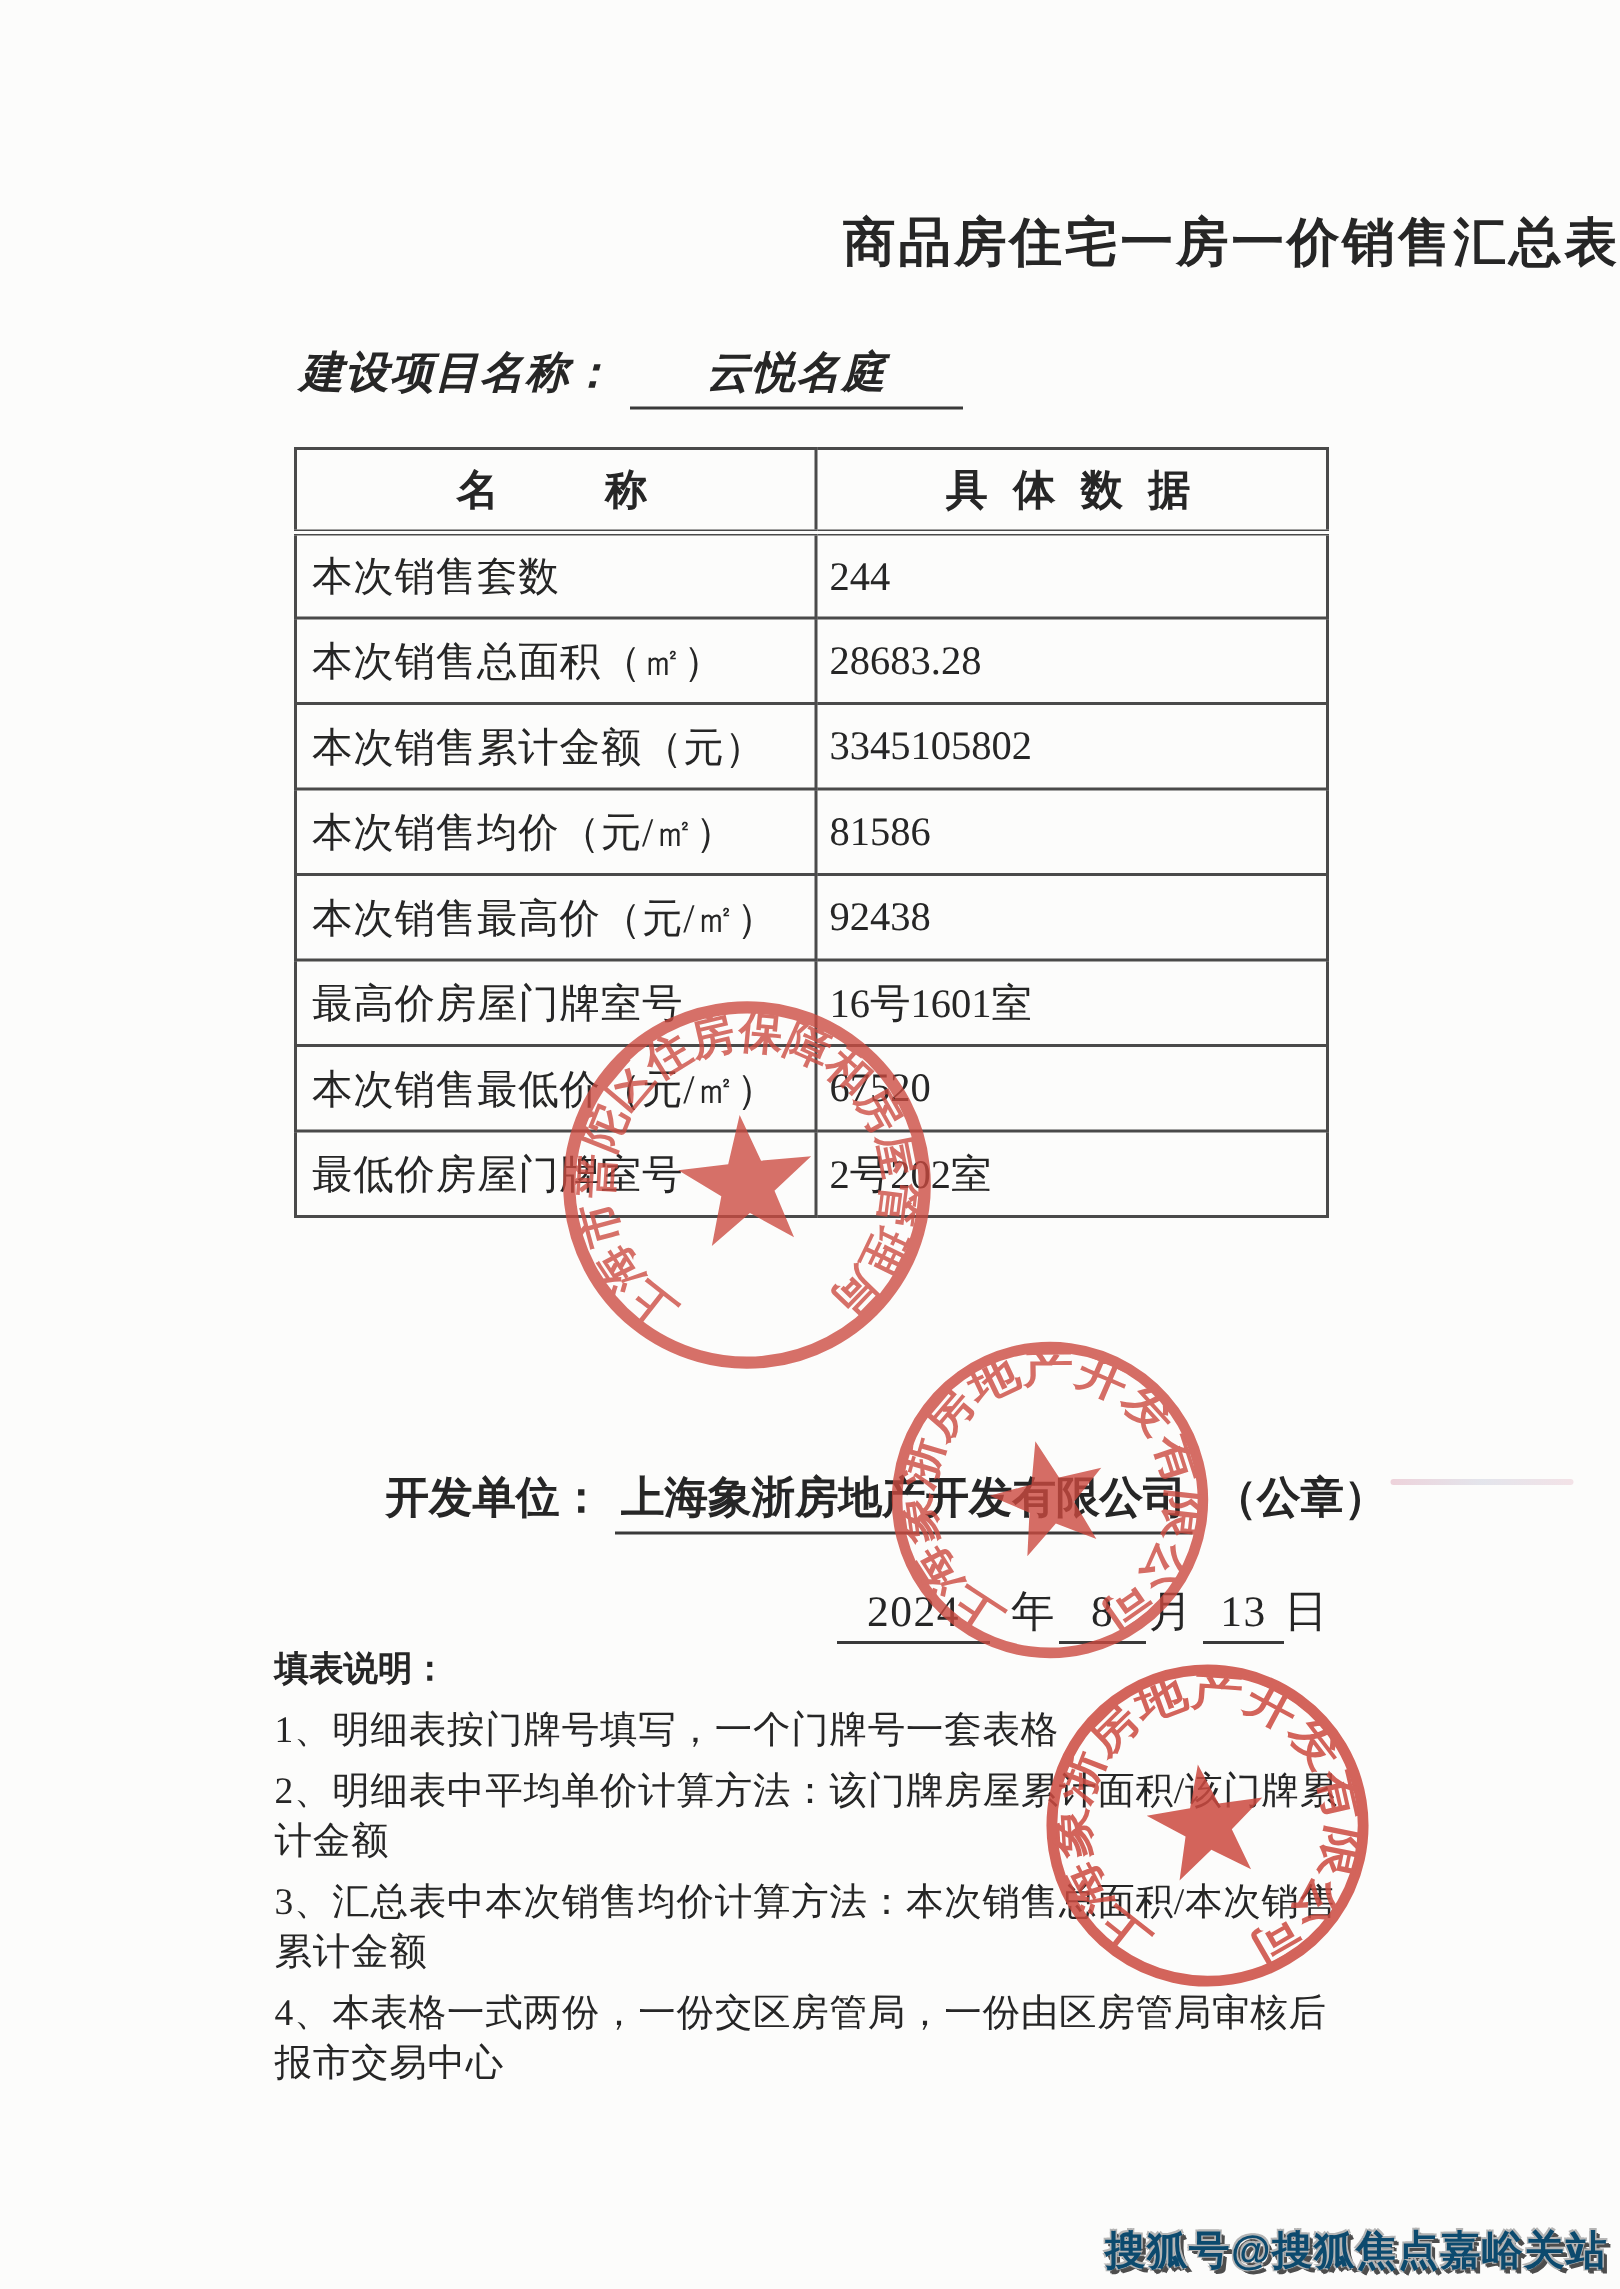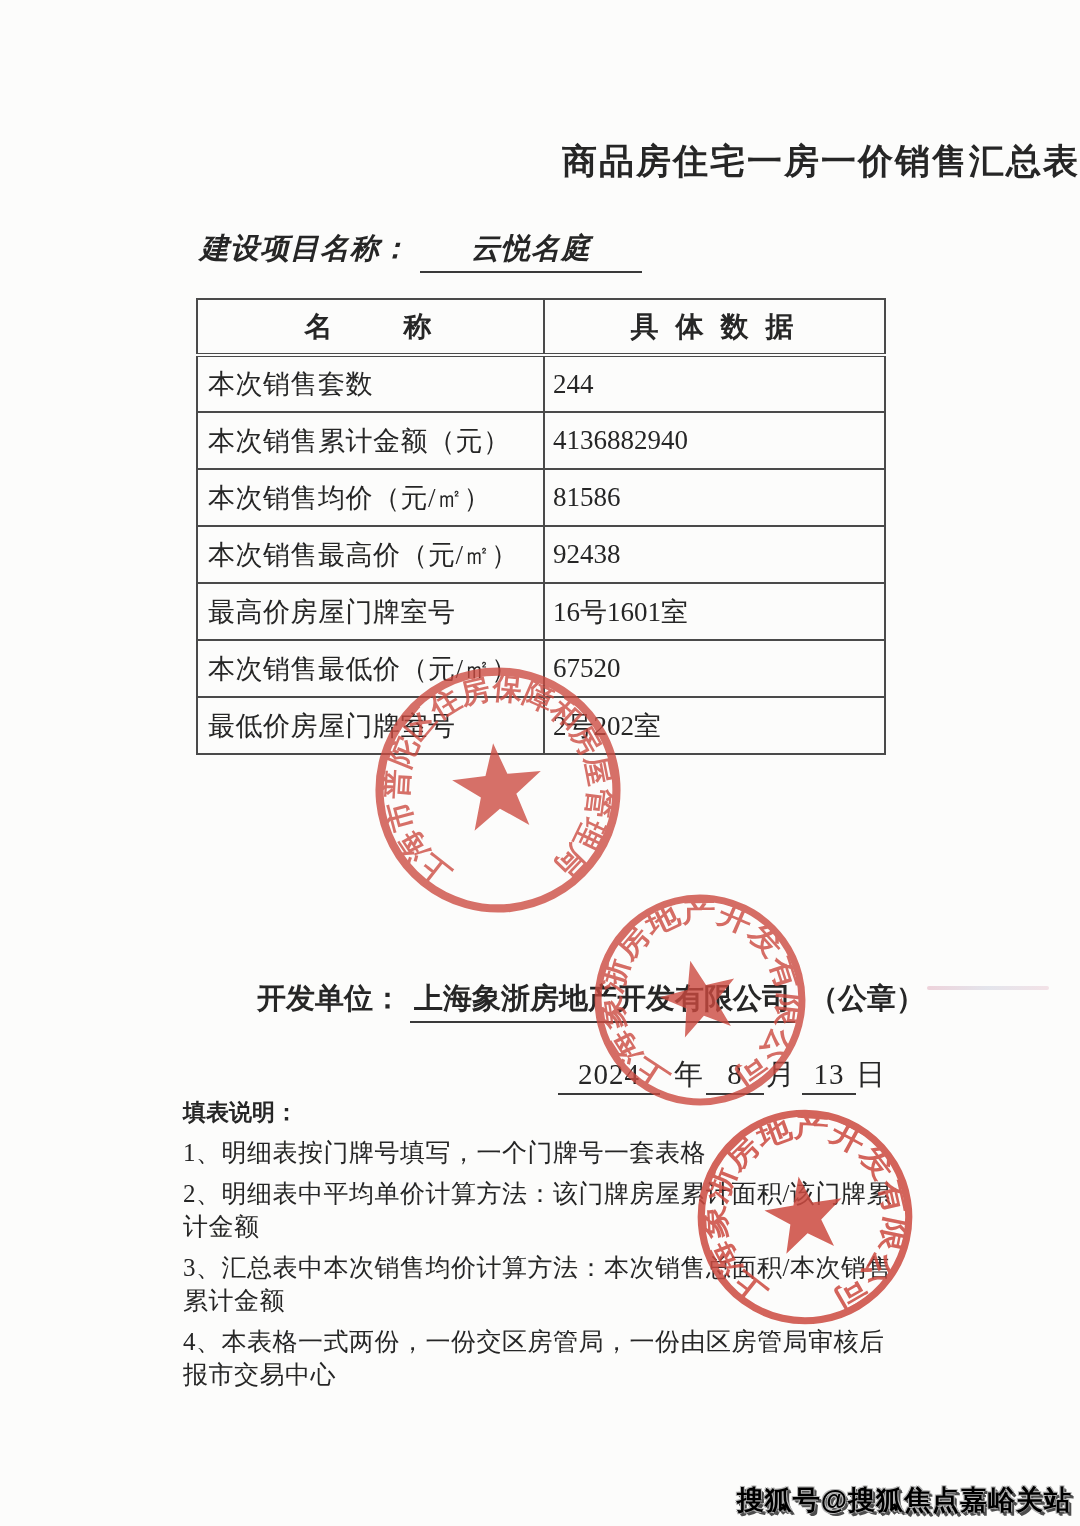--- a/index.html
+++ b/index.html
@@ -54,21 +54,21 @@
   .stamp text { font-family:"Liberation Serif","DejaVu Serif",serif; font-weight:bold; }
   .artifact-line {
     position:absolute; left:927px; top:986px; width:122px; height:4px;
     background:linear-gradient(90deg, rgba(216,148,170,0.40), rgba(170,175,200,0.30), rgba(216,148,170,0.25));
     border-radius:2px;
   }
   .watermark {
     position:absolute; top:1482px; right:8px;
     font-family:"Liberation Sans","DejaVu Sans",sans-serif;
     font-size:27px; font-weight:bold; letter-spacing:1px;
-    color:#000000;
+    color:#0c4a6e;
     text-shadow:-1px -1px 0 #b5b5b5, 1px -1px 0 #b5b5b5, -1px 1px 0 #b5b5b5, 3px 3px 0 #4d4d4d, 2px 2px 0 #5a5a5a;
   }
 </style>
 </head>
 <body>
 
 <div class="page-title">商品房住宅一房一价销售汇总表</div>
 
 <div class="project-line">
   <span>建设项目名称：</span><span class="project-underline">云悦名庭</span>
@@ -82,22 +82,26 @@
   <tbody>
       <tr>
     <th>名　　称</th>
     <th>具 体 数 据</th>
   </tr>
   <tr>
     <td class="lbl">本次销售套数</td>
     <td class="val">244</td>
   </tr>
   <tr>
+    <td class="lbl">本次销售总面积（㎡）</td>
+    <td class="val">28683.28</td>
+  </tr>
+  <tr>
     <td class="lbl">本次销售累计金额（元）</td>
-    <td class="val">4136882940</td>
+    <td class="val">3345105802</td>
   </tr>
   <tr>
     <td class="lbl">本次销售均价（元/㎡）</td>
     <td class="val">81586</td>
   </tr>
   <tr>
     <td class="lbl">本次销售最高价（元/㎡）</td>
     <td class="val">92438</td>
   </tr>
   <tr>

